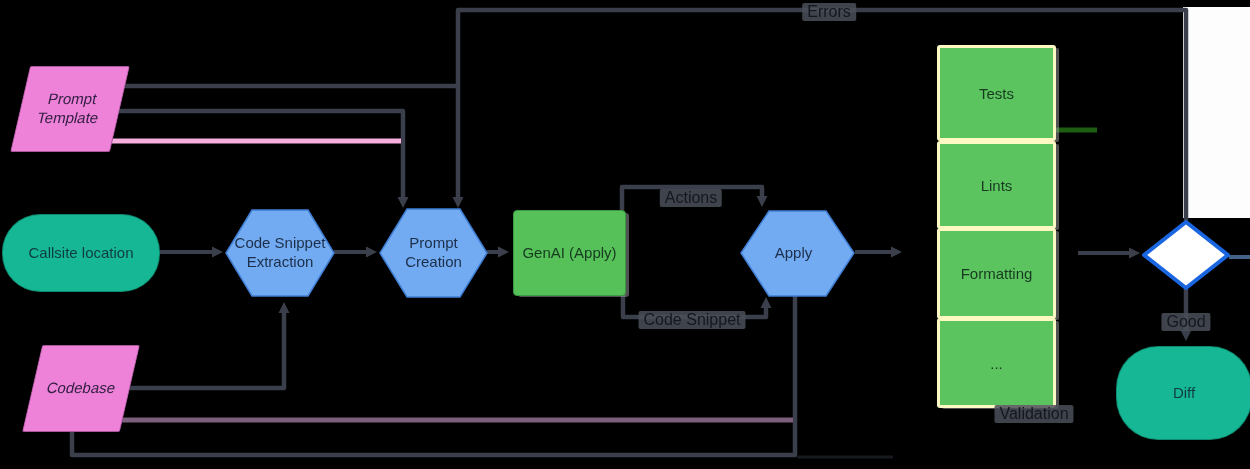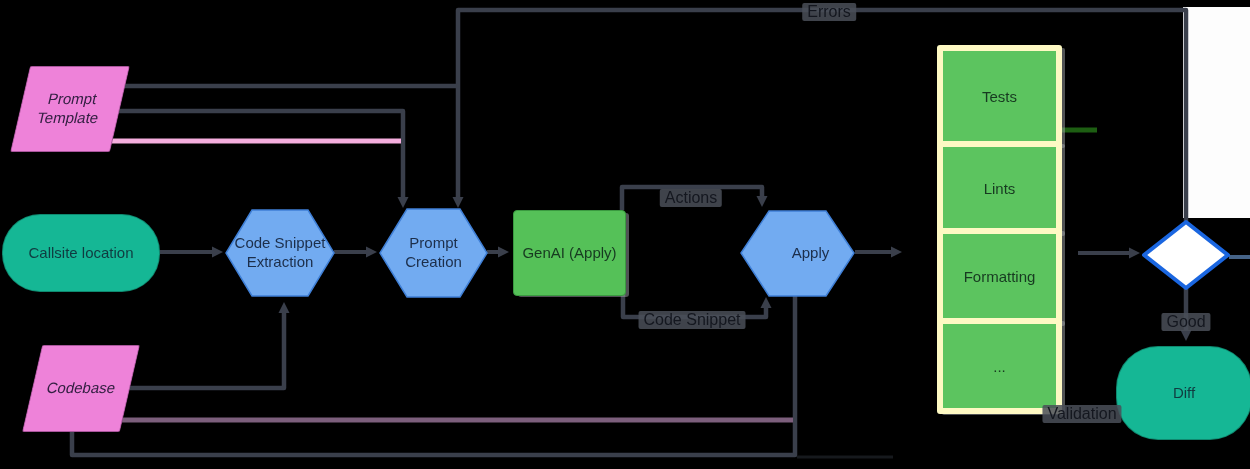--- a/index.html
+++ b/index.html
@@ -7,21 +7,21 @@
     position:relative;width:1250px;height:469px;background:#000;
     font-family:"Liberation Sans", sans-serif;overflow:hidden;
   }
   .canvas svg.edges{position:absolute;left:0;top:0;}
   .node{position:absolute;display:flex;align-items:center;justify-content:center;
         text-align:center;font-size:15px;line-height:1.25;}
   .para{transform:skewX(-13deg);border:1px solid rgba(40,5,40,.35);border-radius:2px;background:#ee82d9;}
   .stadium{background:#15b795;border:1px solid rgba(0,0,0,.25);}
   .genai{background:#55c158;border:1px solid #3a9a40;border-radius:4px;
          box-shadow:4px 2px 0 -1px rgba(160,163,168,.5);}
-  .vbox{position:absolute;left:937px;width:113px;background:#5cc45f;border:6px solid #fef9c3;
+  .vbox{position:absolute;left:937px;width:113px;background:#5cc45f;border:3px solid #fef9c3;
         border-radius:3px;display:flex;align-items:center;justify-content:center;
         font-size:15px;color:#173a20;box-shadow:4px 2px 0 -1px rgba(160,163,168,.5);}
   .hexlabel{position:absolute;display:flex;align-items:center;justify-content:center;
         text-align:center;font-size:15px;line-height:1.25;color:#1c2e4a;pointer-events:none;}
   .t-pink{color:#342043;}
   .t-teal{color:#103b40;}
   .t-green{color:#173a20;}
   .edge-label{position:absolute;transform:translate(-50%,-50%);font-size:16px;
         background:rgba(74,79,88,.85);color:#14171f;padding:0 5px;border-radius:2px;
         white-space:nowrap;line-height:18px;}
@@ -100,34 +100,34 @@
   <div class="node para" style="left:32px;top:345px;width:96px;height:85px;">
     <span class="t-pink">Codebase</span>
   </div>
 
   <div class="node stadium" style="left:1116px;top:346px;width:134px;height:92px;border-radius:42px;">
     <span class="t-teal">Diff</span>
   </div>
 
   <div class="hexlabel" style="left:380px;top:209px;width:107px;height:88px;">Prompt Creation</div>
   <div class="hexlabel" style="left:226px;top:210px;width:108px;height:86px;">Code Snippet Extraction</div>
-  <div class="hexlabel" style="left:754px;top:211px;width:113px;height:85px;">Apply</div>
+  <div class="hexlabel" style="left:737px;top:211px;width:113px;height:85px;">Apply</div>
 
   <div class="vbox" style="top:45px;height:90px;">
       <span>Tests</span>
     </div>
   <div class="vbox" style="top:141px;height:82px;">
       <span>Lints</span>
     </div>
   <div class="vbox" style="top:228px;height:85px;">
       <span>Formatting</span>
     </div>
   <div class="vbox" style="top:318px;height:84px;">
       <span>...</span>
     </div>
 
   <div class="edge-label" style="left:829px;top:12px;">Errors</div>
   <div class="edge-label" style="left:691px;top:198px;">Actions</div>
   <div class="edge-label" style="left:692px;top:320px;">Code Snippet</div>
   <div class="edge-label" style="left:1186px;top:322px;">Good</div>
-  <div class="edge-label" style="left:1034px;top:414px;margin-left:48px;">Validation</div>
+  <div class="edge-label" style="left:1034px;top:414px;">Validation</div>
 
 </div>
 
 </body></html>

